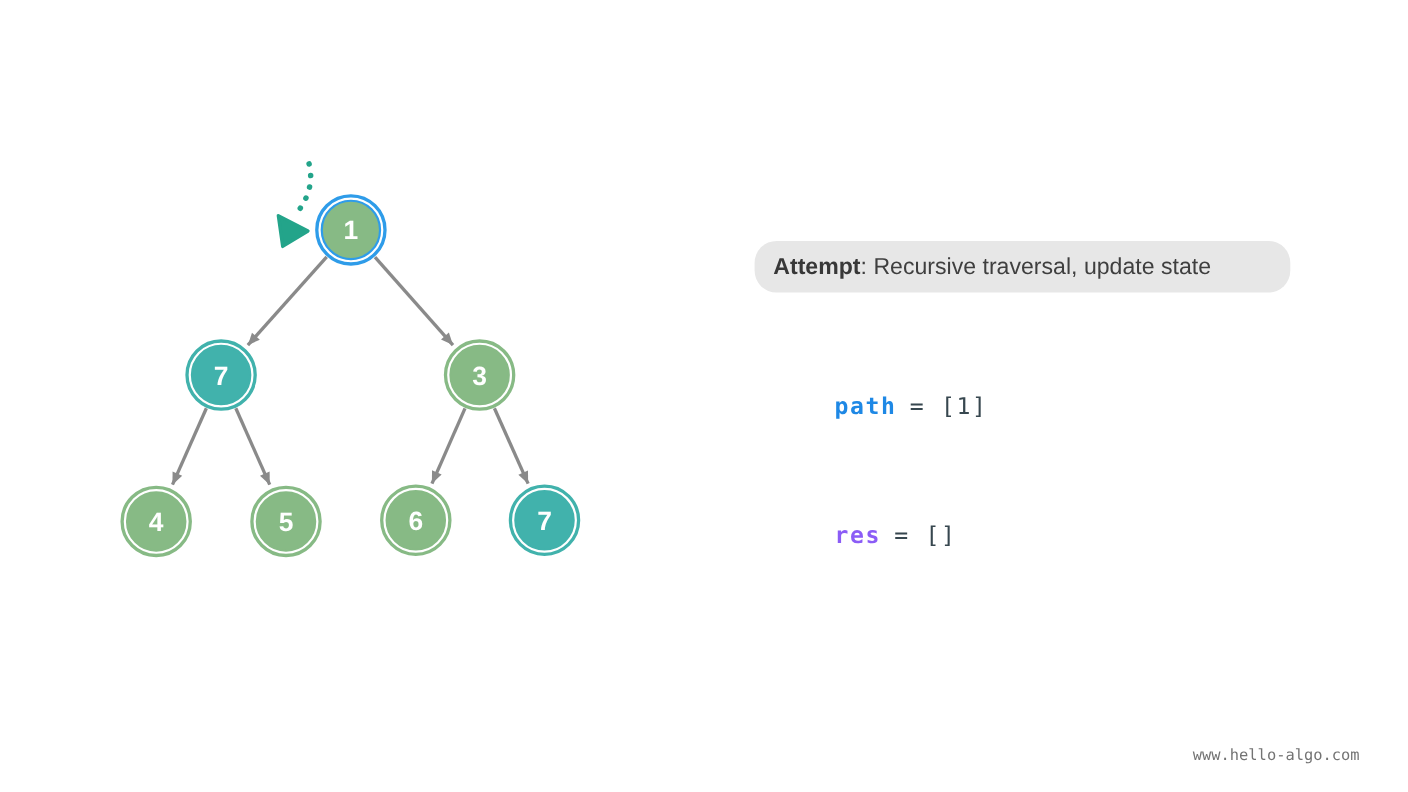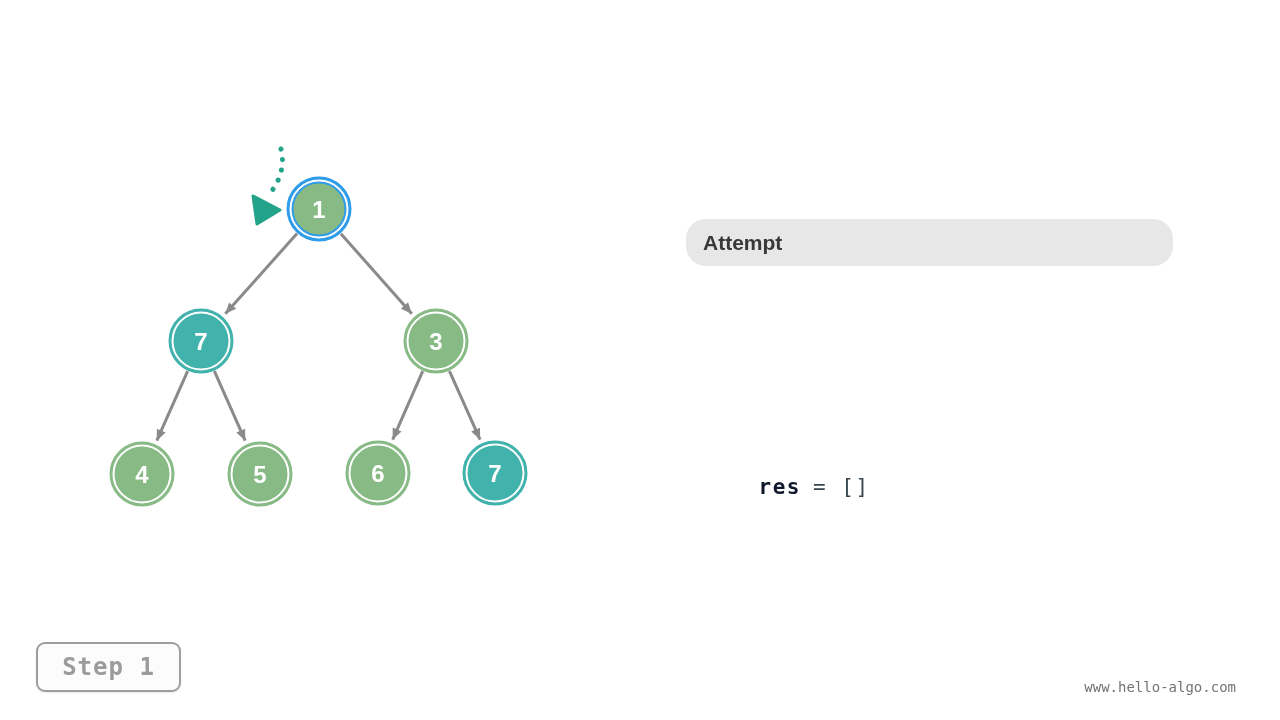--- a/index.html
+++ b/index.html
@@ -85,28 +85,28 @@
         <text x="378" y="473" dy="0.36em" text-anchor="middle" class="node-label" style="fill: rgb(255, 255, 255);">6</text>
       </g>
       <g>
         <circle cx="495" cy="473" r="31" fill="#ffffff" stroke="#41b2ac" stroke-width="3"></circle>
         <circle cx="495" cy="473" r="26.5" fill="#41b2ac" stroke="#41b2ac" stroke-width="2"></circle>
         <text x="495" y="473" dy="0.36em" text-anchor="middle" class="node-label" style="fill: rgb(255, 255, 255);">7</text>
       </g>
     </svg>
 
   <div class="callout">
-    <span class="b">Attempt</span>
+    <span class="b">Attempt</span><span>: Recursive traversal, update state</span>
   </div>
 
 
+  <div class="codeline code-path">
+    <span class="varname" id="path-var" style="color: rgb(30, 136, 229);">path</span><span class="val">= [1]</span>
+  </div>
 
   <div class="codeline code-res">
-    <span class="varname" id="res-var" style="color: #0f172a;">res</span><span class="val">= []</span>
+    <span class="varname" id="res-var" style="color: #8b5cf6;">res</span><span class="val">= []</span>
   </div>
 
-  <div class="step-badge">
-    <span>Step 1</span>
-  </div>
 
   <div class="watermark">www.hello-algo.com</div>
 
 </div>
 
 </body></html>

